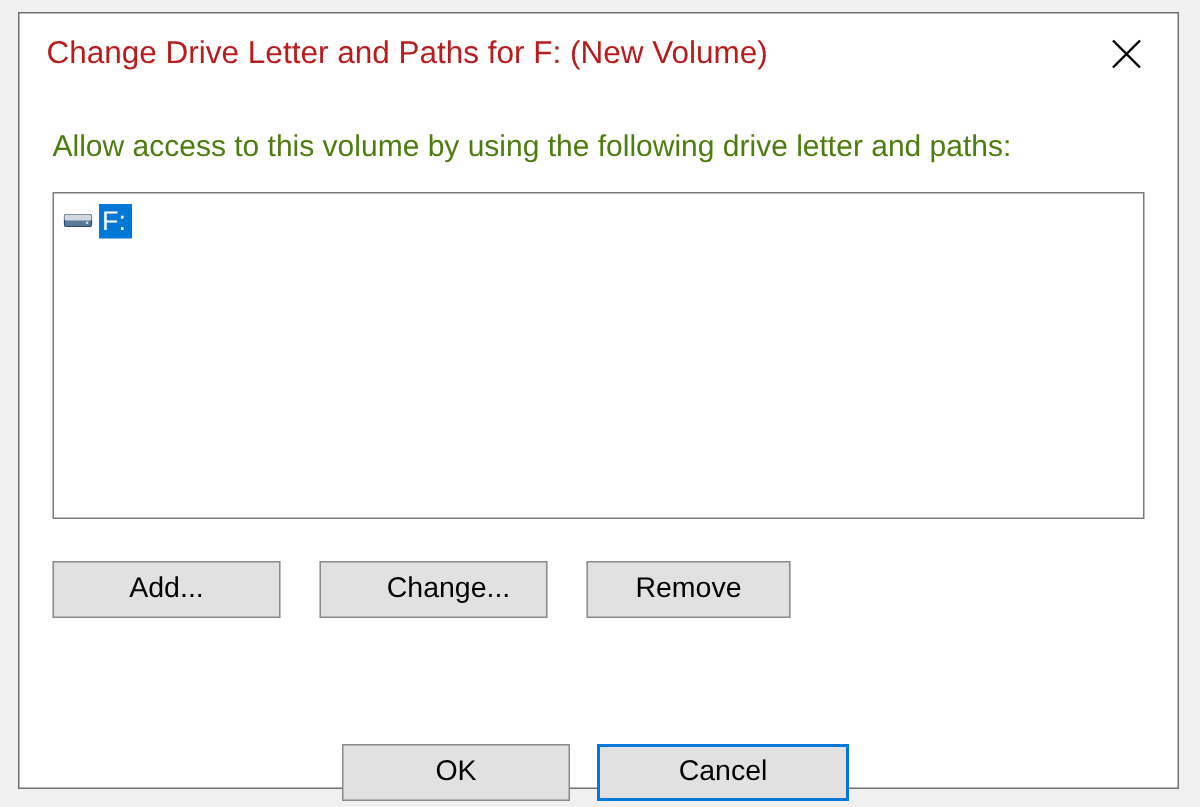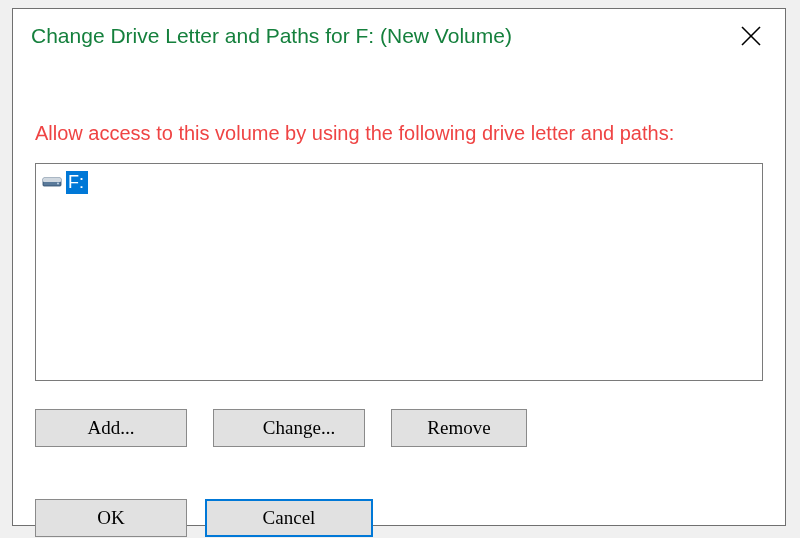--- a/index.html
+++ b/index.html
@@ -25,42 +25,41 @@
     }
     .titlebar {
       display: flex;
       align-items: center;
       justify-content: space-between;
       padding: 8px 14px 8px 18px;
       height: 54px;
     }
     .title-text {
       font-size: 21px;
-      color: #15803d;
+      color: #b91c1c;
     }
     .close-btn {
       width: 40px;
       height: 40px;
       display: flex;
       align-items: center;
       justify-content: center;
       cursor: pointer;
     }
     .close-btn svg {
       width: 22px;
       height: 22px;
     }
     .content {
       padding: 24px 22px 18px 22px;
     }
     .instruction {
       font-size: 20px;
-      color: #ef4444;
+      color: #4d7c0f;
       margin-bottom: 18px;
-      margin-top: 35px;
     }
     .listbox {
       width: 100%;
       height: 218px;
       border: 1px solid #7a7a7a;
       background: #ffffff;
       padding: 6px 6px;
     }
     .list-item {
       display: inline-flex;
@@ -88,34 +87,34 @@
     .action-row {
       display: flex;
       gap: 26px;
       margin-top: 28px;
     }
     .btn {
       height: 38px;
       border: 1px solid #8a8a8a;
       background: #e1e1e1;
       font-size: 19px;
-      font-family: Liberation Serif, serif;
+      font-family: Liberation Sans, sans-serif;
       color: #000000;
       cursor: pointer;
       padding: 0 4px;
       text-align: center;
     }
     .btn-add { width: 152px; }
     .btn-change { width: 152px; padding-left: 24px; }
     .btn-remove { width: 136px; }
     .confirm-row {
       display: flex;
-      justify-content: flex-start;
+      justify-content: center;
       gap: 18px;
-      margin-top: 52px;
+      margin-top: 84px;
       padding-right: 4px;
     }
     .btn-ok { width: 152px; }
     .btn-cancel {
       width: 168px;
       border: 2px solid #0078d7;
     }
   </style>
 </head>
 <body>

